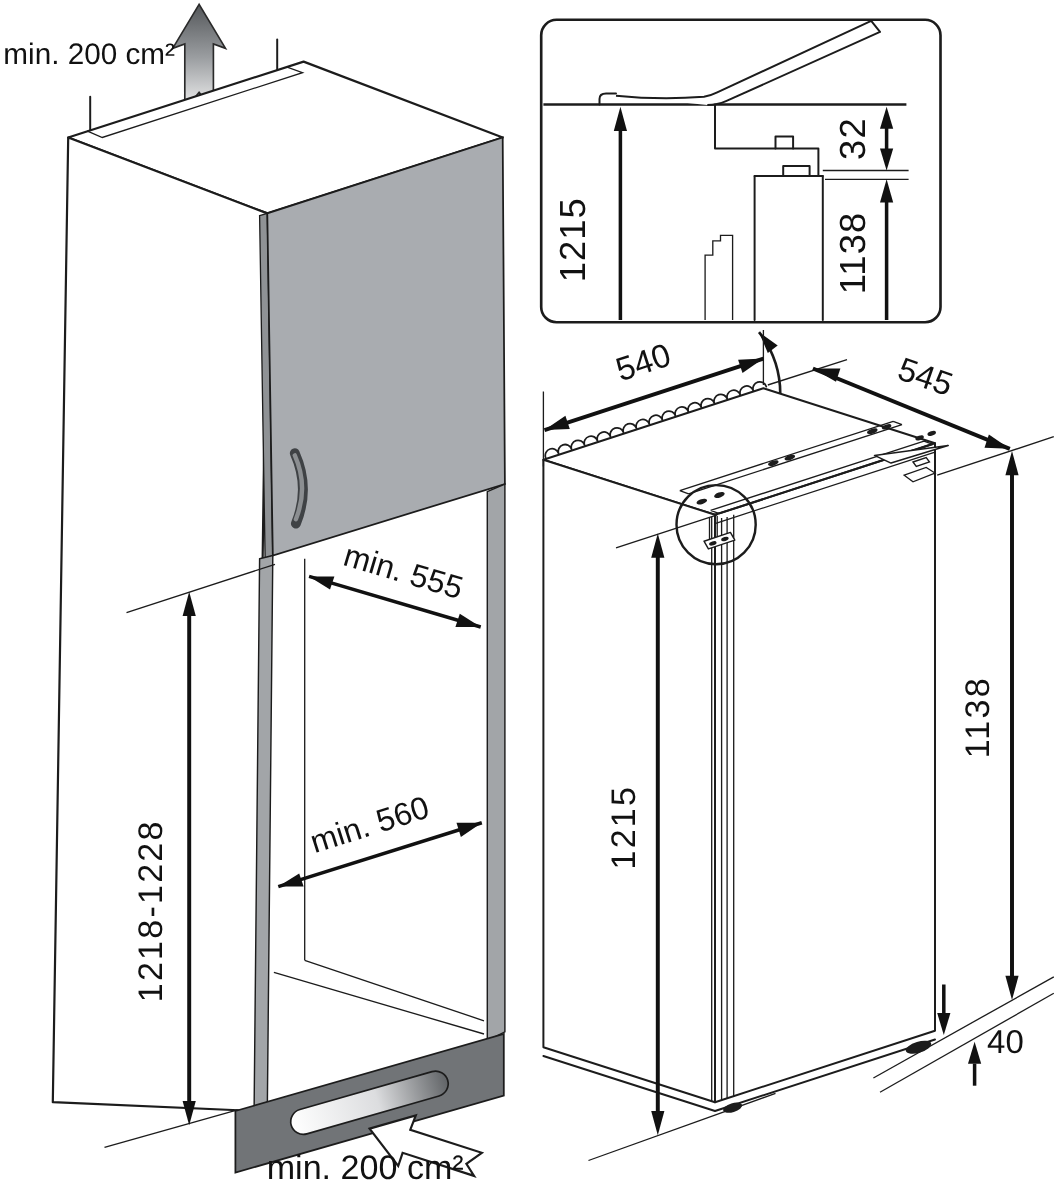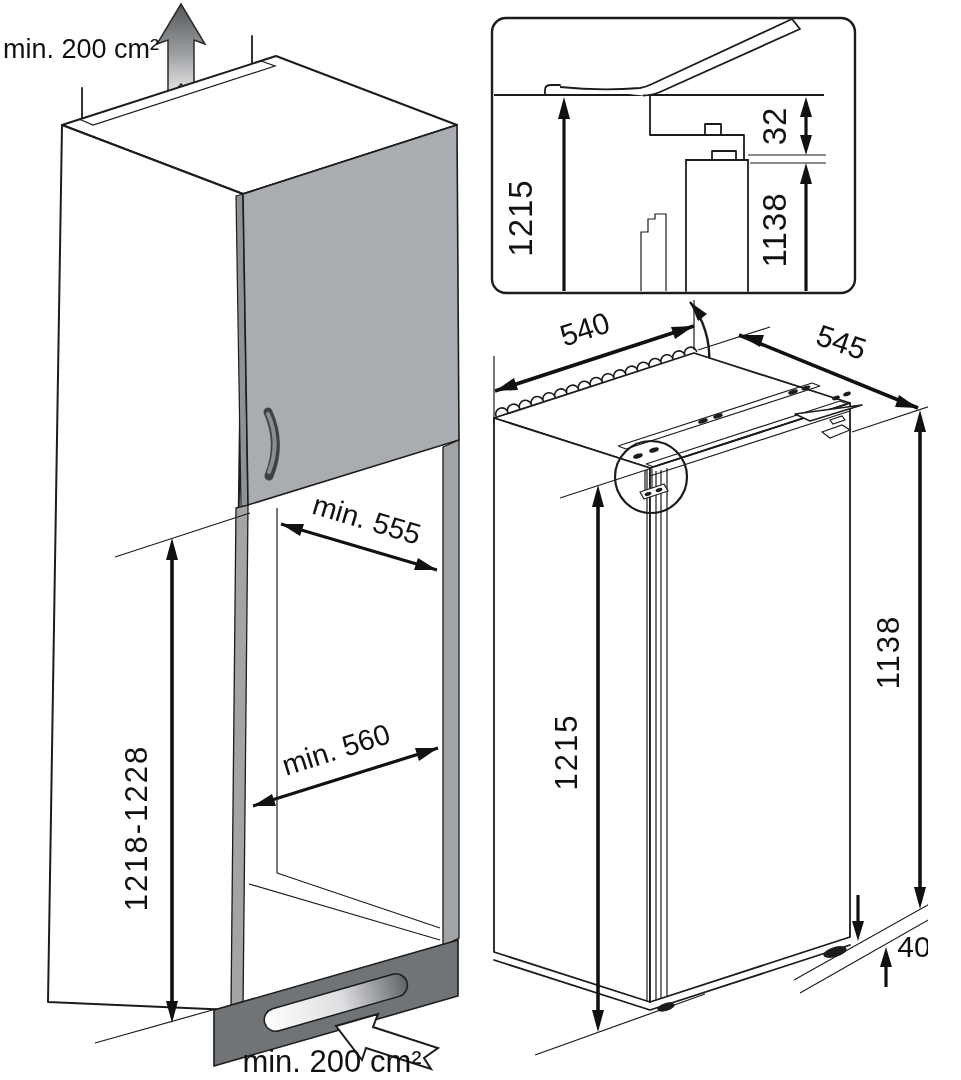--- a/index.html
+++ b/index.html
@@ -1,17 +1,17 @@
 <!DOCTYPE html>
 <html><head>
 <meta charset="utf-8">
 <style>
   html,body{margin:0;padding:0;background:#ffffff;}
   .stage{position:relative;width:928px;height:1080px;background:#ffffff;overflow:hidden;
-         font-family:"Liberation Sans", sans-serif;}
+         font-family:"Liberation Sans", sans-serif;padding-left:32px;}
   svg{position:absolute;left:0;top:0;}
   .ln   {stroke:#1c1c1c;stroke-width:1.8;fill:none;stroke-linecap:round;stroke-linejoin:round;}
   .ln2  {stroke:#1c1c1c;stroke-width:2.2;fill:none;stroke-linejoin:round;}
   .thin {stroke:#1c1c1c;stroke-width:1.2;fill:none;}
   .dimln{stroke:#111;stroke-width:3.6;fill:none;}
   .dimln2{stroke:#111;stroke-width:3.2;fill:none;}
   .head {fill:#111;stroke:none;}
   .face {fill:#ffffff;stroke:#1c1c1c;stroke-width:2;stroke-linejoin:round;}
   .facet{fill:#ffffff;stroke:#1c1c1c;stroke-width:1.8;stroke-linejoin:round;}
   .slot {fill:#1c1c1c;stroke:none;}

